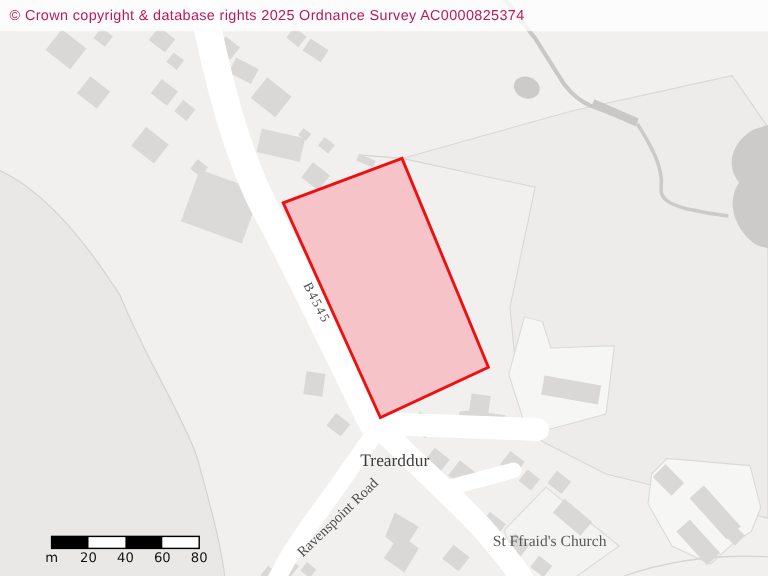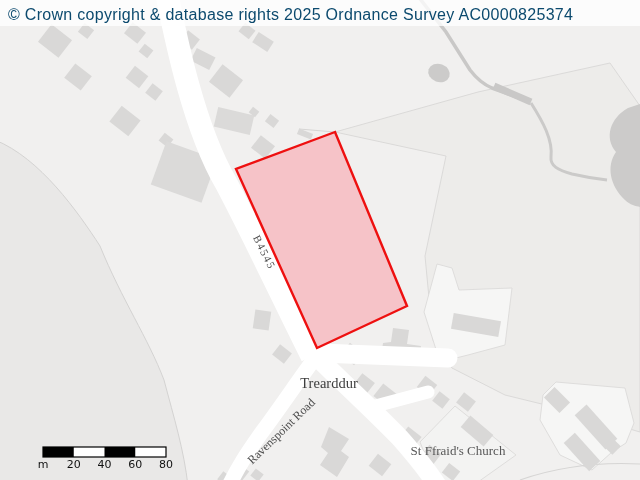--- a/index.html
+++ b/index.html
@@ -17,21 +17,21 @@
   .stream{fill:none;stroke:#cbcac9;}
   .boundary{fill:none;stroke:#d6d5d4;stroke-width:1.1;}
   .blob{fill:#cccbca;}
   .maplabel{font-family:"Liberation Serif",serif;fill:#4d4d4d;}
   .lbl-place{font-size:14.5px;fill:#3d3d3d;}
   .lbl-road{font-size:12px;fill:#4d4d4d;}
   .lbl-b{font-size:11px;letter-spacing:1.5px;fill:#4d4d4d;}
   .lbl-church{font-size:13px;fill:#585858;}
   #copybar{position:absolute;left:0;top:0;width:640px;height:26px;
            background:rgba(255,255,255,0.78);}
-  #copytext{position:absolute;left:8px;top:6px;font-size:16px;color:#0c4a6e;
+  #copytext{position:absolute;left:8px;top:6px;font-size:12px;color:#be185d;
             letter-spacing:0.3px;white-space:nowrap;}
   .scale-num{font-size:11px;font-family:"DejaVu Sans","Liberation Sans",sans-serif;fill:#111;}
 </style>
 </head>
 <body>
 
 <div id="stage">
 
   <svg width="640" height="480" viewBox="0 0 640 480">
 

